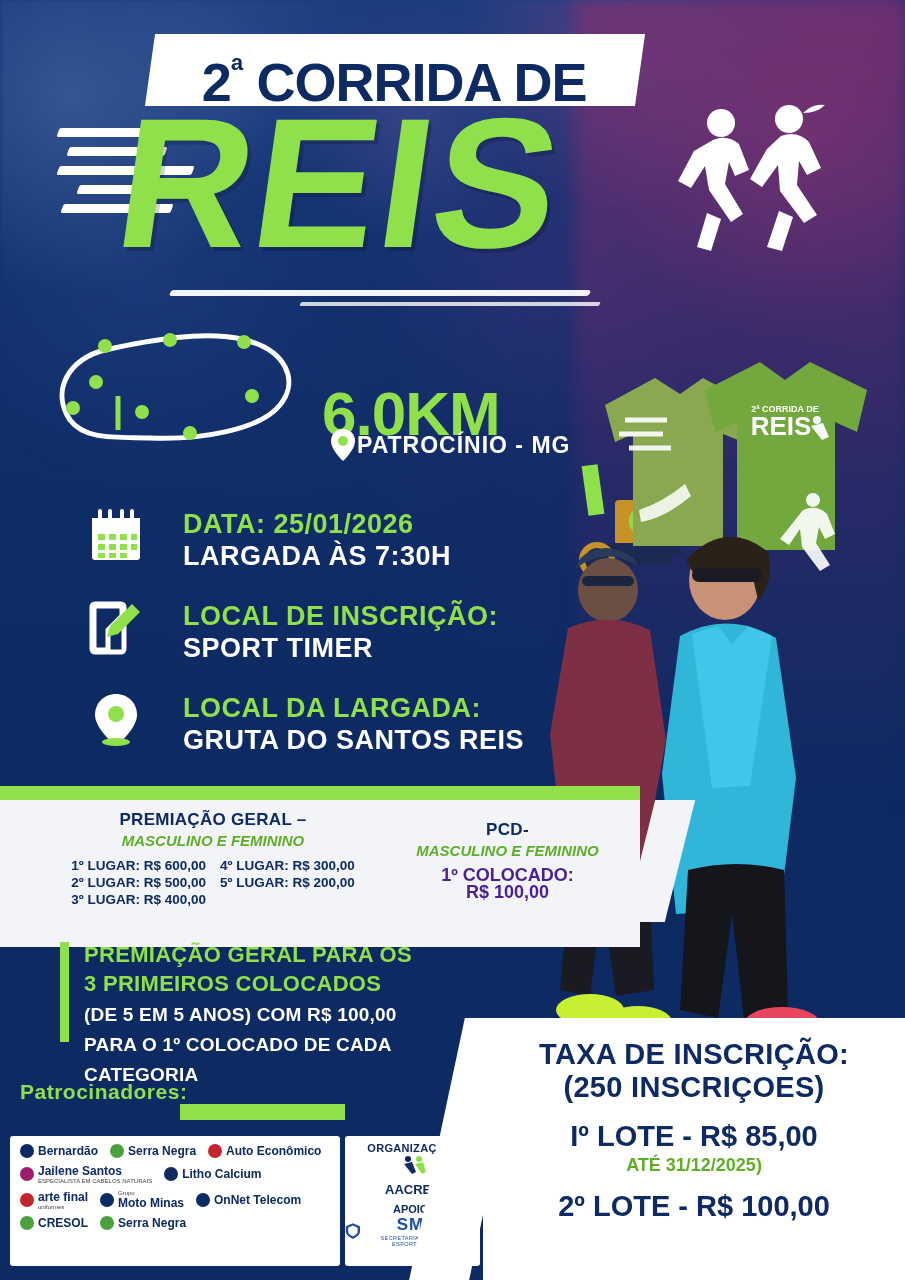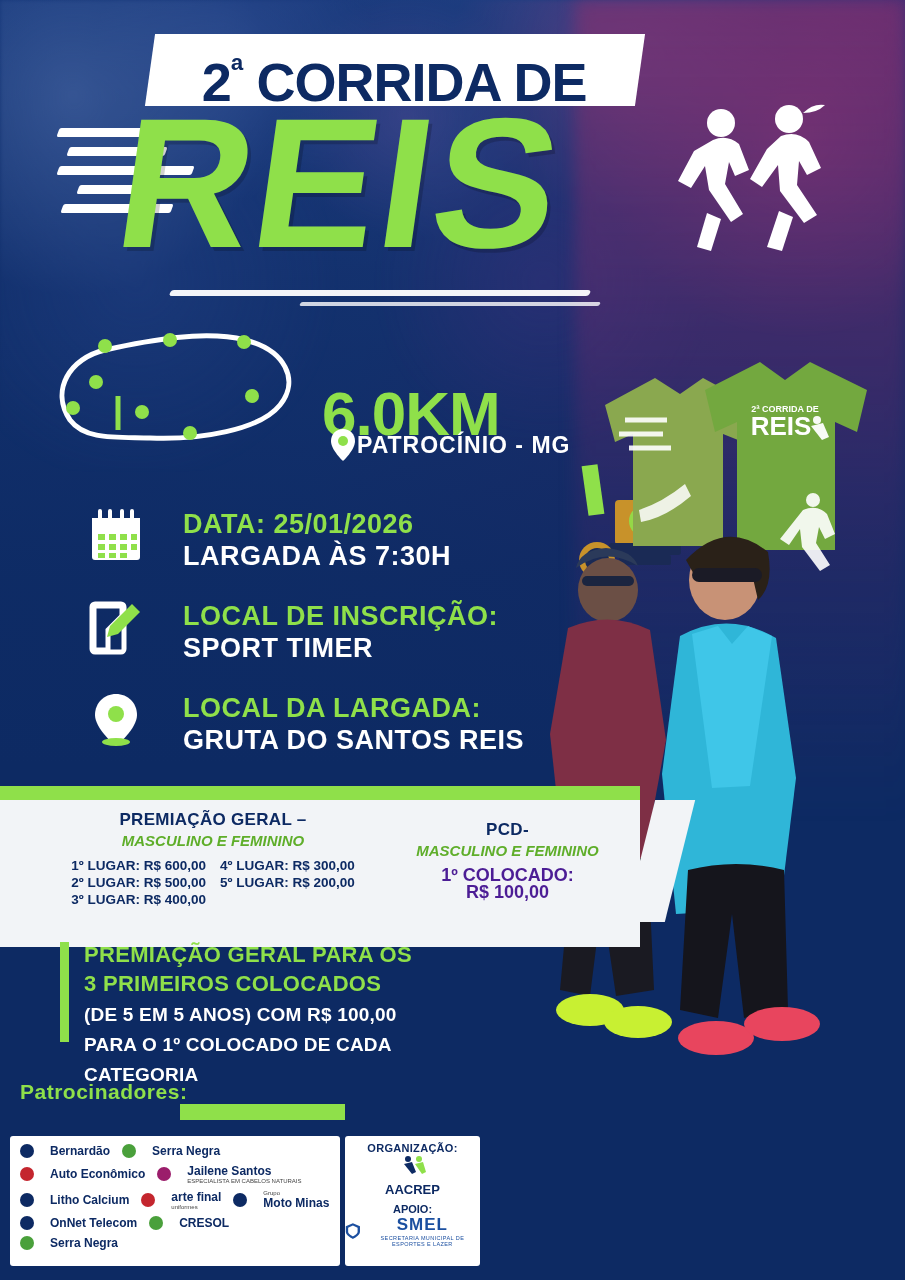--- a/index.html
+++ b/index.html
@@ -136,21 +136,21 @@
   .sponsors-label {
     position:absolute; left:20px; top:1080px;
     font-size:21px; font-weight:bold; color:#8fe04a; letter-spacing:.5px;
   }
   .sponsors-label-bar { position:absolute; left:180px; top:1104px; width:165px; height:16px; background:#8fe04a; }
   .sponsors-box {
     position:absolute; left:10px; top:1136px; width:330px; height:130px;
     background:#ffffff; border-radius:3px;
   }
   .sp-grid { padding:8px 10px; display:flex; flex-wrap:wrap; gap:6px 12px; align-items:center; }
-  .sp { font-size:12px; font-weight:bold; color:#0d2a63; display:flex; align-items:center; gap:16px; }
+  .sp { font-size:12px; font-weight:bold; color:#0d2a63; display:flex; align-items:center; gap:4px; }
   .sp .dot { width:14px; height:14px; border-radius:50%; background:#0d2a63; display:inline-block; }
   .sp.red .dot{ background:#c4262e; }
   .sp.green .dot{ background:#4aa03b; }
   .sp.mag .dot{ background:#9b1d6b; }
   .sp .sub { display:block; font-size:6px; font-weight:normal; color:#444; }
 
   .org-box {
     position:absolute; left:345px; top:1136px; width:135px; height:130px;
     background:#ffffff; border-radius:3px; text-align:center; padding-top:6px;
   }
@@ -448,14 +448,21 @@
         <path d="M10 1 L19 5 V12 C19 17 10 21 10 21 C10 21 1 17 1 12 V5 Z" fill="#1b4fa0"></path>
         <path d="M10 4 L16 7 V12 C16 15 10 18 10 18 C10 18 4 15 4 12 V7 Z" fill="#ffffff"></path>
       </svg>
       <div>
         <div class="smel">SMEL</div>
         <div class="smel-sub">SECRETARIA MUNICIPAL DE ESPORTES E LAZER</div>
       </div>
     </div>
   </div>
 
+  <div class="fee">
+    <div class="f1">TAXA DE INSCRIÇÃO:</div>
+    <div class="f2">(250 INSCRIÇOES)</div>
+    <div class="f3">Iº LOTE - R$ 85,00</div>
+    <div class="f4">ATÉ 31/12/2025)</div>
+    <div class="f5">2º LOTE - R$ 100,00</div>
+  </div>
 
 </div>
 
 </body></html>

